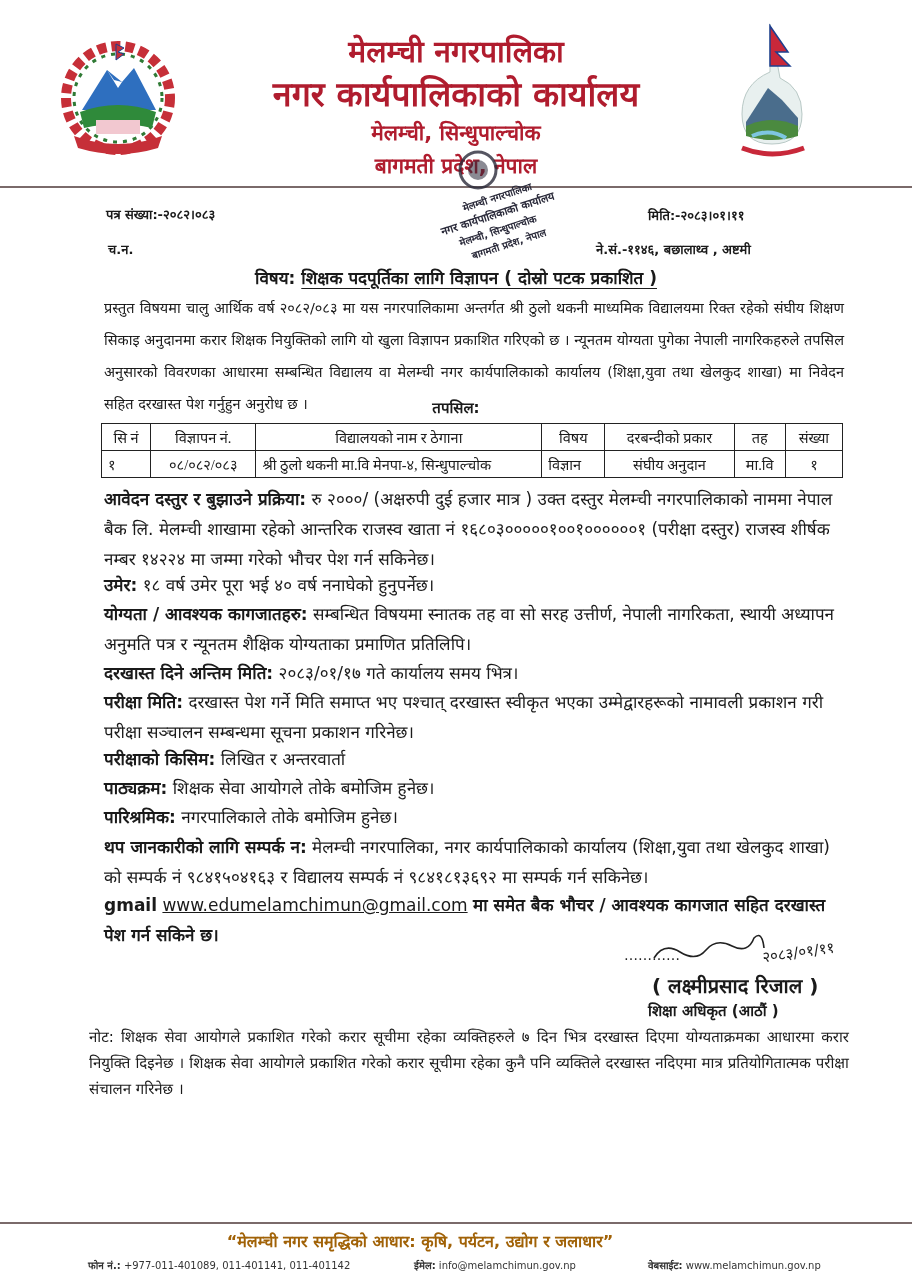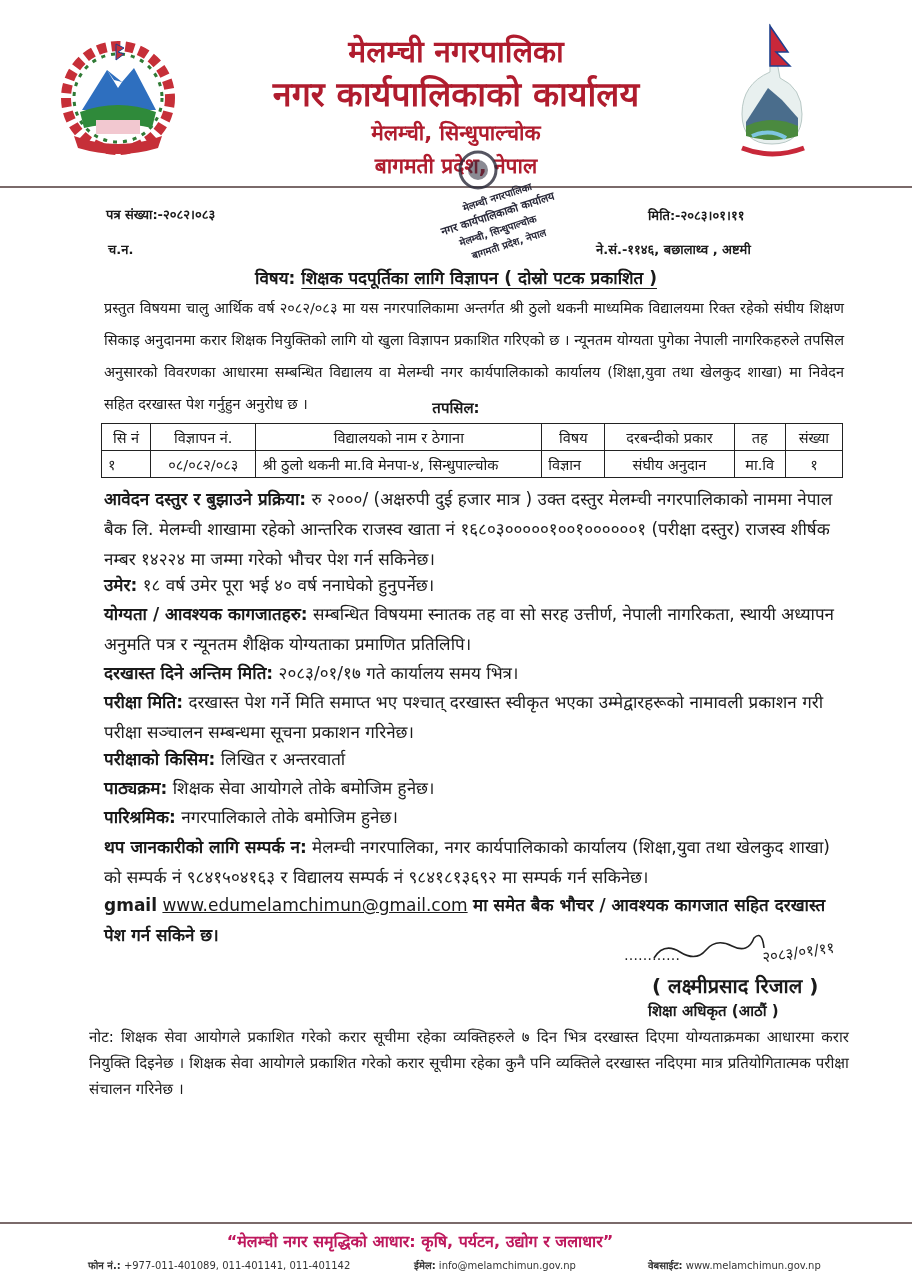--- a/index.html
+++ b/index.html
@@ -27,36 +27,36 @@
   .nesam { left: 596px; top: 240px; }
 
   .subject { left: 0; width: 912px; top: 266px; text-align: center; font-size: 17px; font-weight: bold; }
   .subject u { text-underline-offset: 4px; }
 
   .para { left: 104px; width: 740px; font-size: 14.5px; line-height: 32px; text-align: justify; }
   .intro { top: 292px; }
   .tapsil { left: 0; width: 912px; top: 397px; text-align: center; font-size: 15px; font-weight: bold; }
 
   table.vacancy { position: absolute; left: 101px; top: 423px; width: 742px; border-collapse: collapse; font-size: 14.5px; }
-  table.vacancy th, table.vacancy td { border: 1.5px solid #222; padding: 1px 6px; height: 24px; font-weight: normal; }
+  table.vacancy th, table.vacancy td { border: 1.5px solid #222; padding: 1px 6px; height: 24px; font-weight: normal; font-family: Liberation Serif, serif; }
   table.vacancy th { text-align: center; }
   table.vacancy td { text-align: left; }
   td.c { text-align: center !important; }
 
   .item { left: 104px; width: 740px; font-size: 17px; line-height: 30px; }
   .item b { font-weight: bold; }
 
   .sig-scribble { left: 614px; top: 928px; width: 250px; height: 40px; }
   .sig-name { left: 652px; top: 972px; font-size: 20px; font-weight: bold; }
   .sig-title { left: 648px; top: 1000px; font-size: 15px; font-weight: bold; }
 
   .note { left: 89px; width: 760px; top: 1024px; font-size: 15px; line-height: 26px; text-align: justify; }
 
   .ftr-rule { left: 0; width: 912px; top: 1222px; height: 2px; background: #7a6a6a; }
-  .motto { left: 0; width: 840px; top: 1230px; text-align: center; font-size: 16px; font-weight: bold; color: #be185d; }
+  .motto { left: 0; width: 840px; top: 1230px; text-align: center; font-size: 16px; font-weight: bold; color: #a16207; }
   .contact { top: 1258px; font-size: 10px; color: #333; margin-left: 20px; }
   .contact b { font-weight: bold; }
   .phone { left: 68px; }
   .email { left: 394px; }
   .web { left: 628px; }
 </style>
 </head>
 <body>
 
 <div class="abs logo-left">

